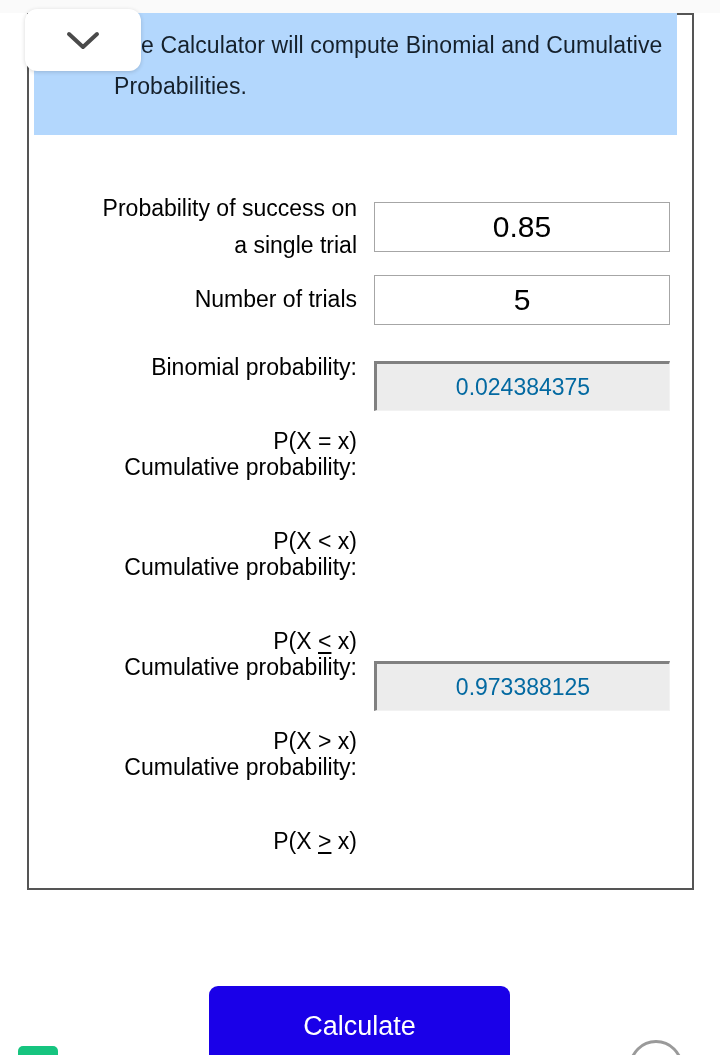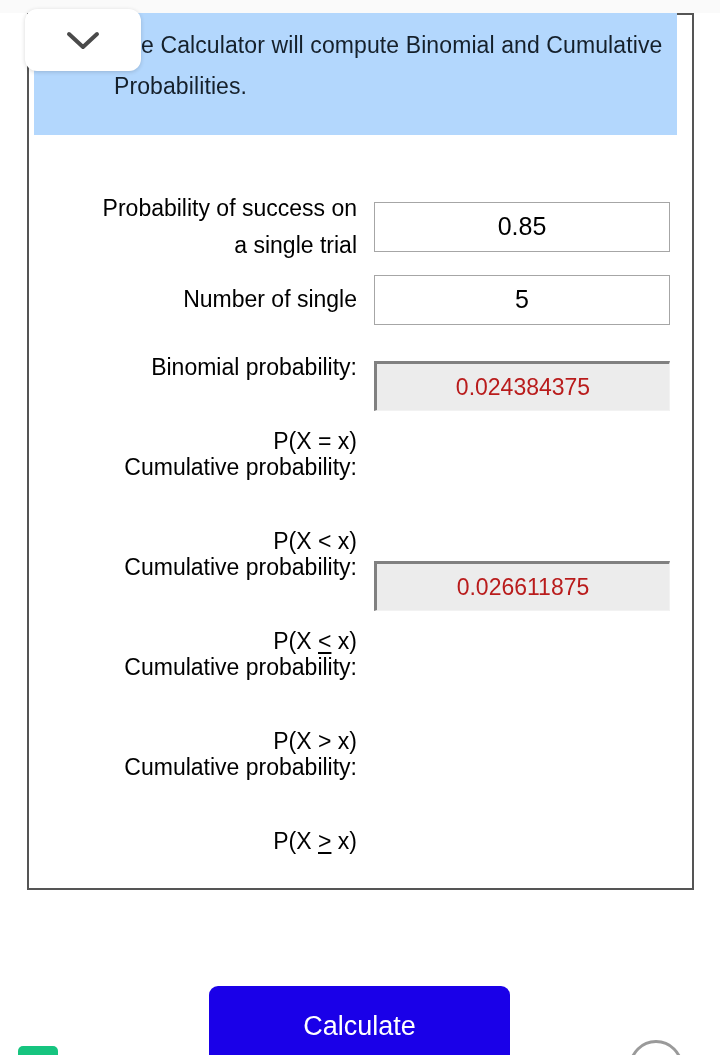--- a/index.html
+++ b/index.html
@@ -103,41 +103,41 @@
 
   
   .text-input {
     display: block;
     width: 296px;
     height: 50px;
     box-sizing: border-box;
     border: 1px solid #a6a6a6;
     background: #ffffff;
     font-family: "Liberation Sans", sans-serif;
-    font-size: 25px;
+    font-size: 30px;
     color: #000000;
     text-align: center;
     line-height: 48px;
     padding: 0;
   }
 
   
   .out-input {
     display: block;
     width: 296px;
     height: 50px;
     box-sizing: border-box;
     background: #ececec;
     border-top: 3px solid #808080;
     border-left: 3px solid #808080;
     border-right: 1px solid #f2f2f2;
     border-bottom: 1px solid #f2f2f2;
     font-family: "Liberation Sans", sans-serif;
     font-size: 23px;
-    color: #b91c1c;
+    color: #0369a1;
     text-align: center;
     line-height: 46px;
     padding: 0;
   }
 
   .row-input   { height: 73px; }
   .row-output  { height: 100px; }
 
   
   .ue { text-decoration: underline; text-underline-offset: 3px; }
@@ -206,21 +206,21 @@
 
     <div class="row row-input">
       <div class="row-label">Probability of success on
 a single trial</div>
       <div class="field-wrap">
         <input class="text-input" type="text" value="0.85" style="">
       </div>
     </div>
 
     <div class="row row-input">
-      <div class="row-label">Number of single</div>
+      <div class="row-label">Number of trials</div>
       <div class="field-wrap">
         <input class="text-input" type="text" value="5" style="">
       </div>
     </div>
 
 
     <div class="row row-output">
       <div class="row-label">
         <span>Binomial probability:</span><br>
         <span>P(X </span><span>=</span><span> x)</span>
@@ -235,29 +235,29 @@
         <span>Cumulative probability:</span><br>
         <span>P(X </span><span>&lt;</span><span> x)</span>
       </div>
     </div>
 
     <div class="row row-output">
       <div class="row-label">
         <span>Cumulative probability:</span><br>
         <span>P(X </span><span class="ue">&lt;</span><span> x)</span>
       </div>
-      <div class="field-wrap">
-        <input class="out-input" type="text" readonly="" value="0.026611875" style="">
-      </div>
     </div>
 
     <div class="row row-output">
       <div class="row-label">
         <span>Cumulative probability:</span><br>
         <span>P(X </span><span>&gt;</span><span> x)</span>
+      </div>
+      <div class="field-wrap">
+        <input class="out-input" type="text" readonly="" value="0.973388125" style="">
       </div>
     </div>
 
     <div class="row row-output">
       <div class="row-label">
         <span>Cumulative probability:</span><br>
         <span>P(X </span><span class="ue">&gt;</span><span> x)</span>
       </div>
     </div>
 

